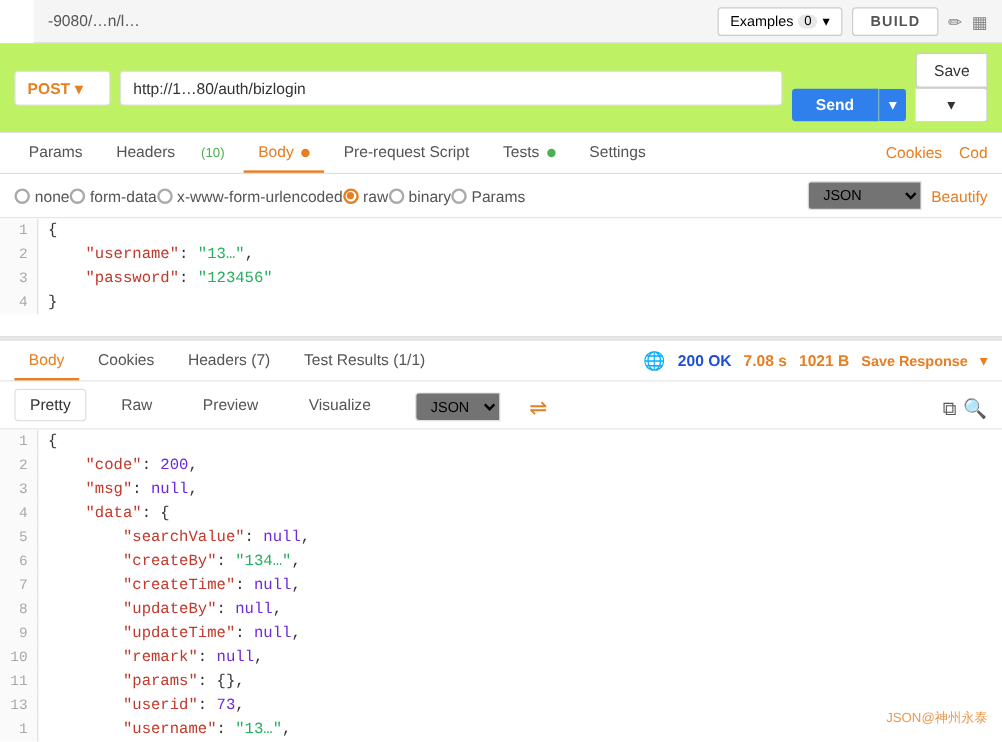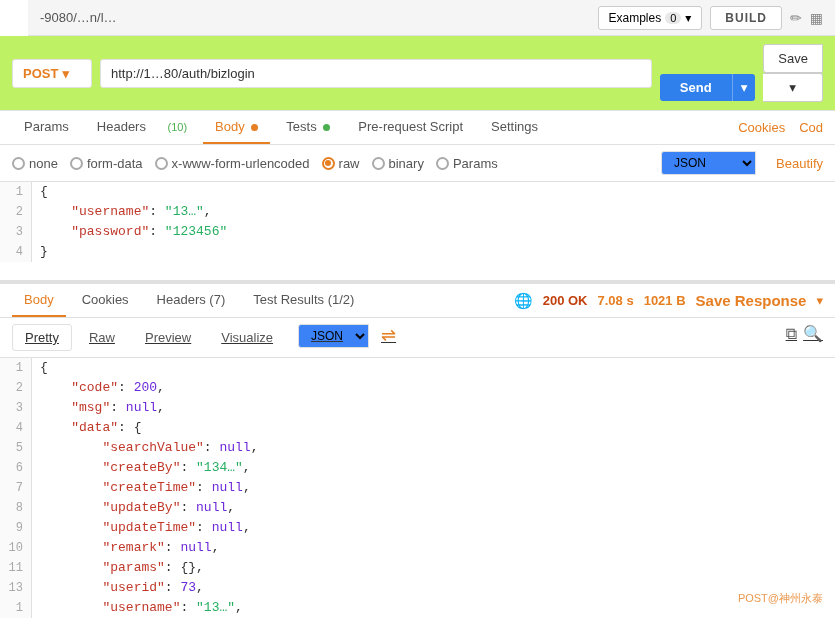--- a/index.html
+++ b/index.html
@@ -82,35 +82,35 @@
     }
     .tab-dot-orange {
       display: inline-block; width: 7px; height: 7px; background: #e67e22;
       border-radius: 50%; margin-left: 3px; vertical-align: middle;
     }
     .cookies-link { color: #e67e22; cursor: pointer; font-size: 13px; margin-left: auto; }
     .cod-link { color: #e67e22; cursor: pointer; font-size: 13px; }
 
     
     .body-type-bar {
-      display: flex; align-items: center; padding: 6px 12px; gap: 12px;
+      display: flex; align-items: center; padding: 6px 12px; gap: 0;
       border-bottom: 1px solid #e0e0e0; background: #fff;
     }
     .radio-option { display: flex; align-items: center; gap: 4px; cursor: pointer; font-size: 13px; color: #555; }
     .radio-circle {
       width: 13px; height: 13px; border-radius: 50%; border: 2px solid #aaa;
       display: flex; align-items: center; justify-content: center;
     }
     .radio-circle.selected { border-color: #e67e22; }
     .radio-circle.selected::after {
       content: ''; width: 6px; height: 6px; border-radius: 50%; background: #e67e22;
     }
     .json-select-group { display: flex; align-items: center; gap: 2px; margin-left: auto; }
     .json-select {
-      padding: 3px 8px; border: 1px solid #e0e0e0; background: #3b82f6;
+      padding: 3px 8px; border: 1px solid #e0e0e0; background: #737373;
       font-size: 12px; border-radius: 3px 0 0 3px; cursor: pointer;
     }
     .beautify-link { color: #e67e22; cursor: pointer; font-size: 13px; margin-left: 8px; }
 
     
     .code-editor {
       background: #fff; border-bottom: 2px solid #e0e0e0;
       font-family: 'Courier New', monospace; font-size: 13px; min-height: 100px;
       overflow: auto; position: relative;
     }
@@ -131,29 +131,29 @@
     .resp-tabs {
       display: flex; align-items: center; padding: 0 12px;
       border-bottom: 1px solid #e0e0e0; background: #fff; gap: 4px;
     }
     .resp-tab {
       padding: 8px 12px; cursor: pointer; font-size: 13px; color: #555;
       border-bottom: 2px solid transparent;
     }
     .resp-tab.active { color: #e67e22; border-bottom: 2px solid #e67e22; }
     .resp-status-group { margin-left: auto; display: flex; align-items: center; gap: 10px; font-size: 13px; }
-    .status-ok { color: #c2410c; font-weight: 600; }
+    .status-ok { color: #1d4ed8; font-weight: 600; }
     .status-time { color: #e67e22; font-weight: 600; }
     .status-size { color: #e67e22; font-weight: 600; }
-    .save-response-btn { color: #e67e22; cursor: pointer; font-weight: 600; font-size: 15px; }
+    .save-response-btn { color: #e67e22; cursor: pointer; font-weight: 600; font-size: 12px; }
 
     
     .resp-view-tabs {
-      display: flex; align-items: flex-start; padding: 6px 12px; gap: 4px;
-      border-bottom: 1px solid #e0e0e0; background: #fff; text-decoration: underline;
+      display: flex; align-items: flex-end; padding: 6px 12px; gap: 16px;
+      border-bottom: 1px solid #e0e0e0; background: #fff;
     }
     .resp-view-tab {
       padding: 5px 12px; cursor: pointer; font-size: 13px; color: #555;
       border-radius: 3px; border: 1px solid transparent;
     }
     .resp-view-tab.active {
       background: #fff; border: 1px solid #e0e0e0; color: #333;
     }
     .json-format-group { display: flex; align-items: center; margin-left: 8px; }
     .wrap-icon-btn { background: none; border: none; cursor: pointer; color: #e67e22; font-size: 18px; margin-left: 8px; }
@@ -208,22 +208,22 @@
   <div class="save-btn-group">
     <button class="save-btn">Save</button>
     <button class="save-dropdown">▾</button>
   </div>
 </div>
 
 <div class="req-tabs">
   <div class="req-tab">Params</div>
   <div class="req-tab">Headers <span class="tab-badge">(10)</span></div>
   <div class="req-tab active">Body <span class="tab-dot-orange"></span></div>
+  <div class="req-tab">Pre-request Script</div>
   <div class="req-tab">Tests <span class="tab-dot-green"></span></div>
-  <div class="req-tab">Pre-request Script</div>
   <div class="req-tab">Settings</div>
   <span style="flex:1"></span>
   <span class="cookies-link">Cookies</span>
   <span style="width:6px"></span>
   <span class="cod-link">Cod</span>
 </div>
 
 <div class="body-type-bar">
   <label class="radio-option">
     <span class="radio-circle"></span>
@@ -278,21 +278,21 @@
     <span class="line-num">4</span>
     <span class="line-content"><span class="json-brace">}</span></span>
   </div>
 </div>
 
 <div class="resp-section">
   <div class="resp-tabs">
     <div class="resp-tab active">Body</div>
     <div class="resp-tab">Cookies</div>
     <div class="resp-tab">Headers (7)</div>
-    <div class="resp-tab">Test Results (1/2)</div>
+    <div class="resp-tab">Test Results (1/1)</div>
     <div class="resp-status-group">
       <span style="color:#555;font-size:15px;">🌐</span>
       <span class="status-ok">200 OK</span>
       <span class="status-time">7.08 s</span>
       <span class="status-size">1021 B</span>
       <span class="save-response-btn">Save Response</span>
       <span style="color:#e67e22;">▾</span>
     </div>
   </div>
 
@@ -364,13 +364,13 @@
         <span class="line-content">        <span class="json-key">"userid"</span>: <span class="json-num">73</span>,</span>
       </div>
       <div class="code-line">
         <span class="line-num">1</span>
         <span class="line-content">        <span class="json-key">"username"</span>: <span class="json-str">"13…"</span>,</span>
       </div>
     </div>
   </div>
 </div>
 
-<div class="watermark">POST@神州永泰</div>
+<div class="watermark">JSON@神州永泰</div>
 
 </body></html>

